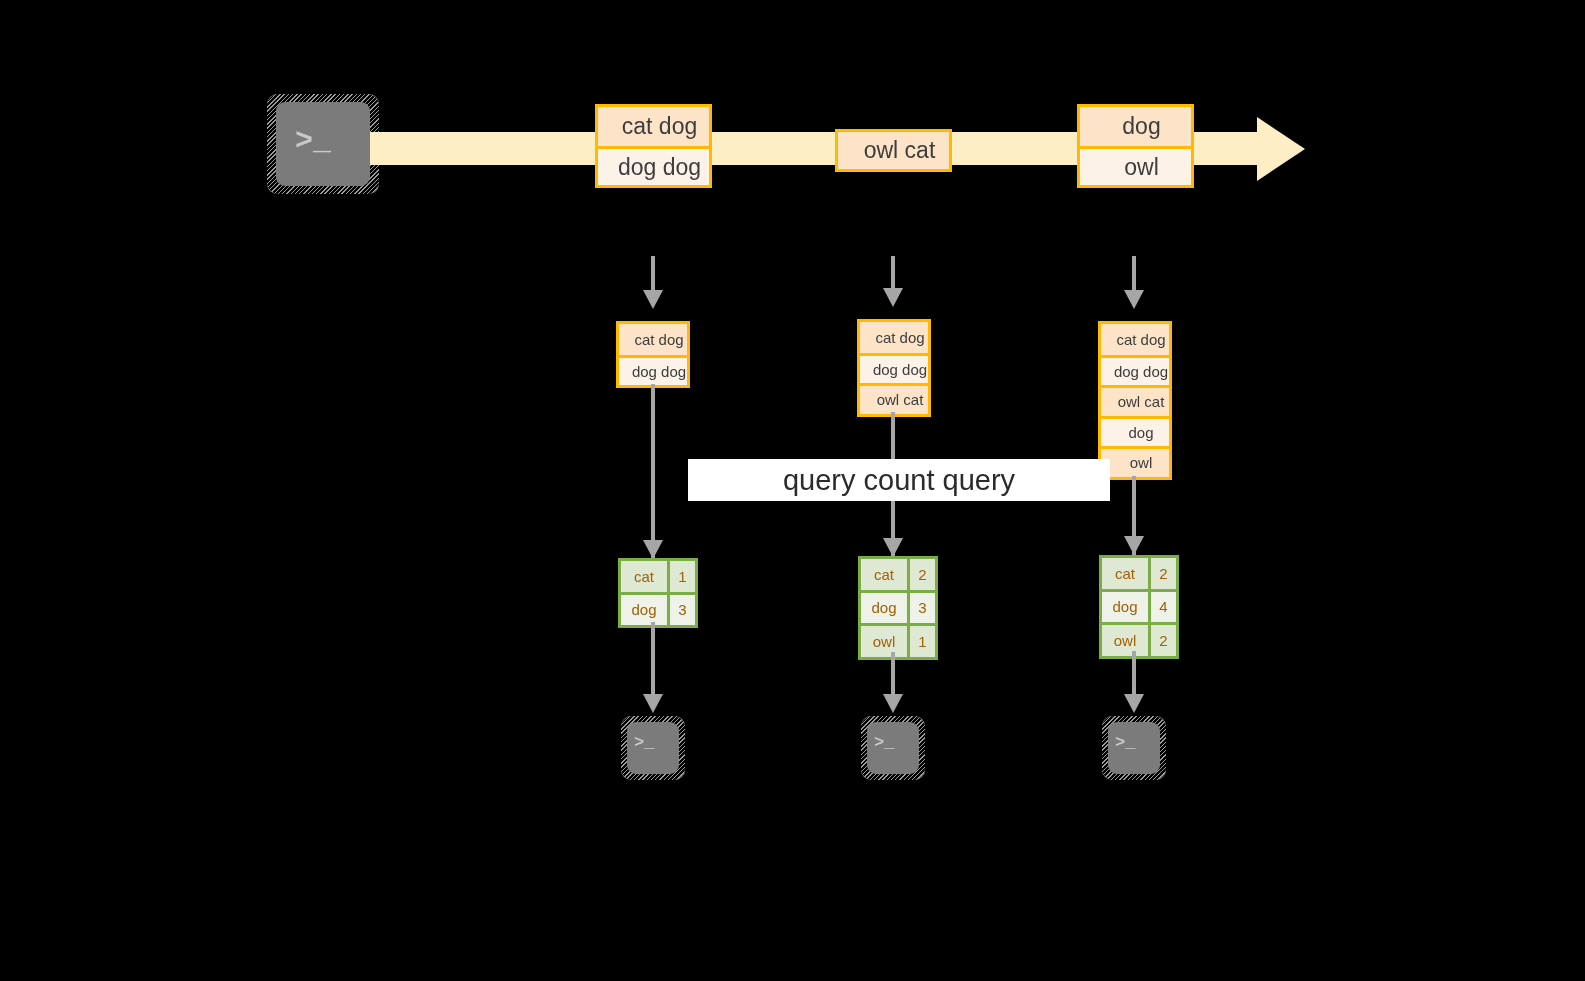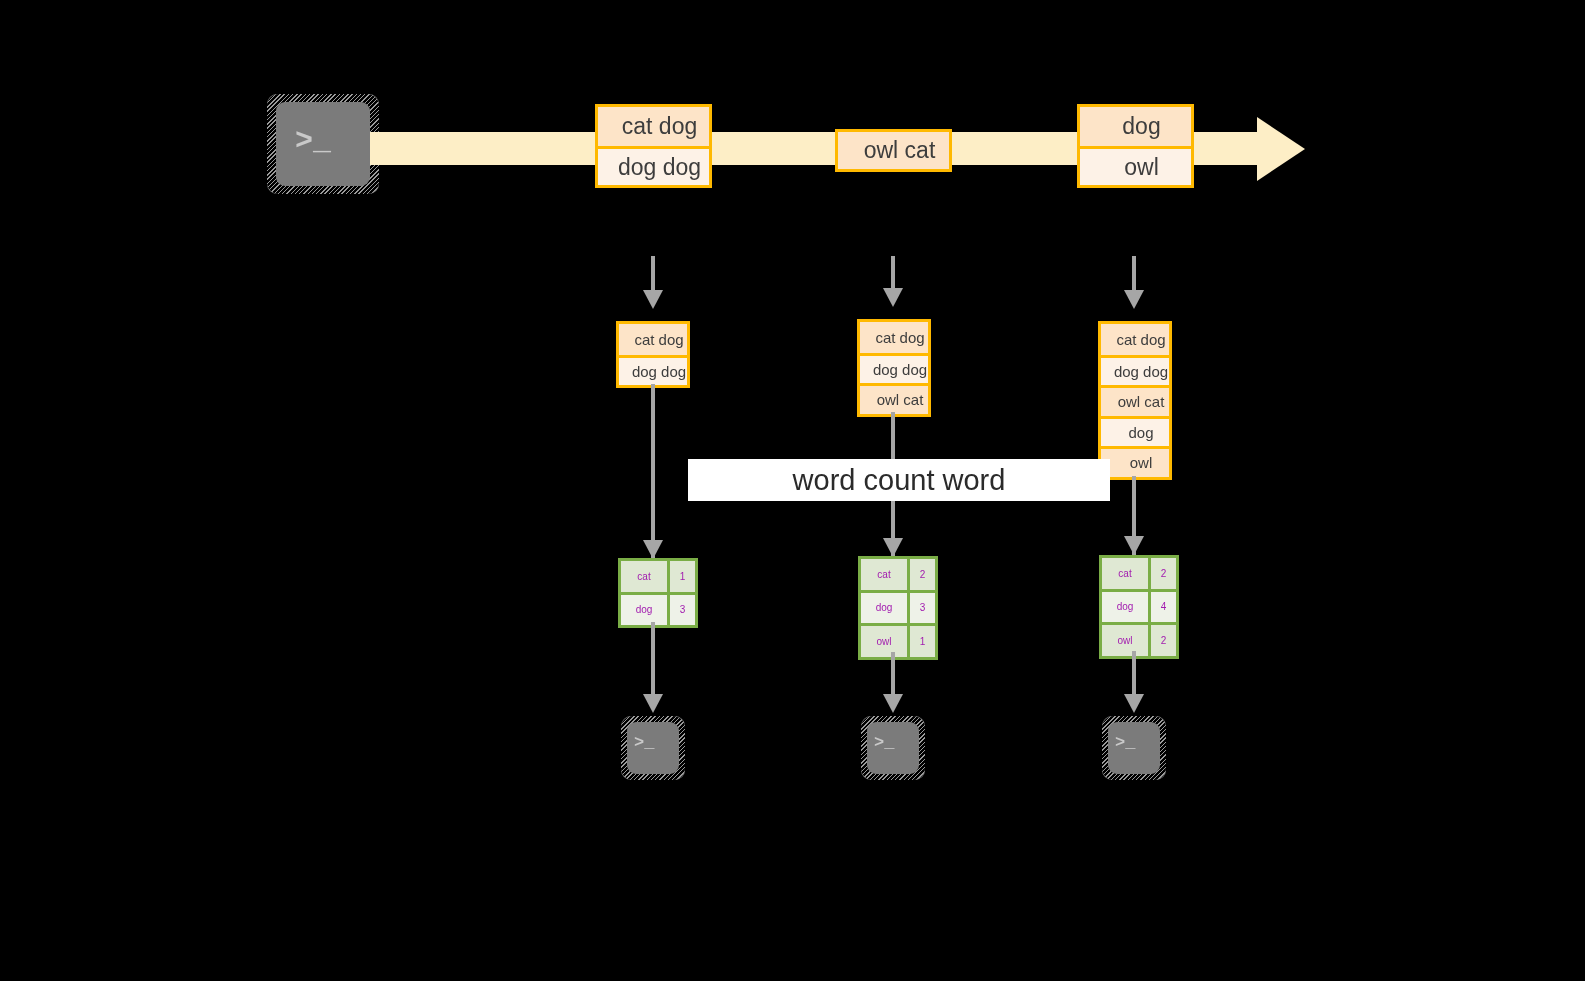--- a/index.html
+++ b/index.html
@@ -107,22 +107,22 @@
   .gbox .grow {
     display: flex;
     height: 30.5px;
   }
   .gbox .grow + .grow { border-top: 3px solid #7aad46; }
   .gbox .gcell {
     box-sizing: border-box;
     display: flex;
     align-items: center;
     justify-content: center;
-    font-size: 10px;
-    color: #a21caf;
+    font-size: 15px;
+    color: #a16207;
     white-space: nowrap;
   }
   .gbox .gcell.k { width: 46px; }
   .gbox .gcell.v { width: 28px; border-left: 3px solid #7aad46; }
   .gbox .grow.shade-a .gcell { background: #dfe8d3; }
   .gbox .grow.shade-b .gcell { background: #eef2e8; }
 
   
   .conn {
     position: absolute;
@@ -284,16 +284,16 @@
   <div class="conn" style="left:1132px; top:651px; height:43px;"></div>
   <div class="arrowhead" style="left:1124px; top:694px;"></div>
 
   <div class="terminal" style="left:1102px; top:716px; width:64px; height:64px;">
     <div class="hatch"></div>
     <div class="face" style="left:6px; top:6px; right:6px; bottom:6px;"></div>
     <div class="glyph" style="left:13px; top:18px; font-size:17px;">&gt;_</div>
   </div>
 
   <div class="banner" style="left:688px; top:459px; width:422px; height:42px;">
-    <span>word count word</span>
+    <span>query count query</span>
   </div>
 
 </div>
 
 </body></html>

